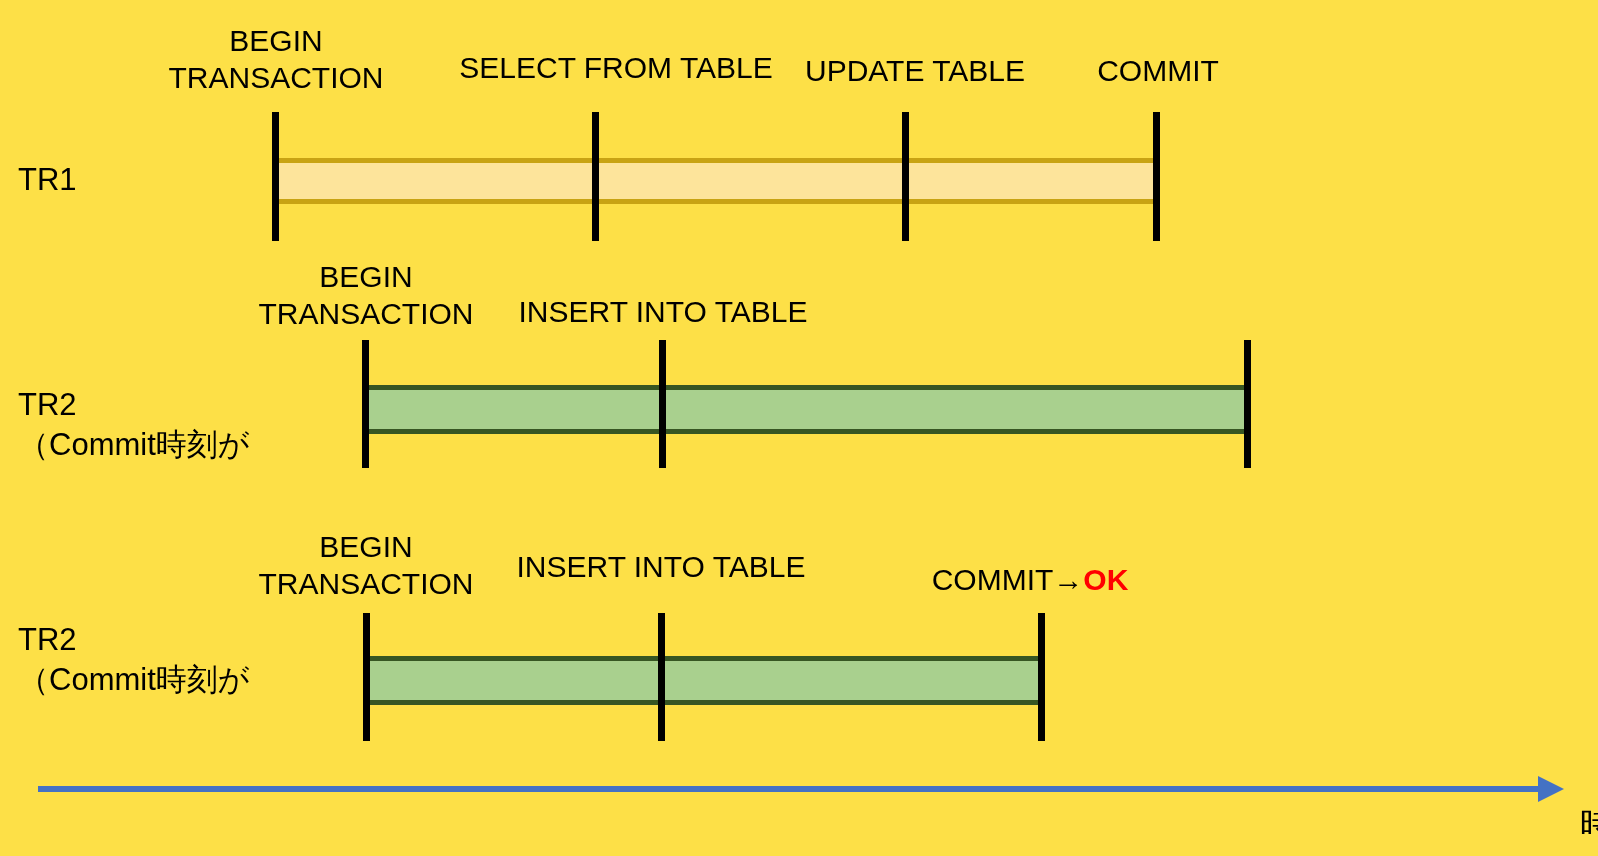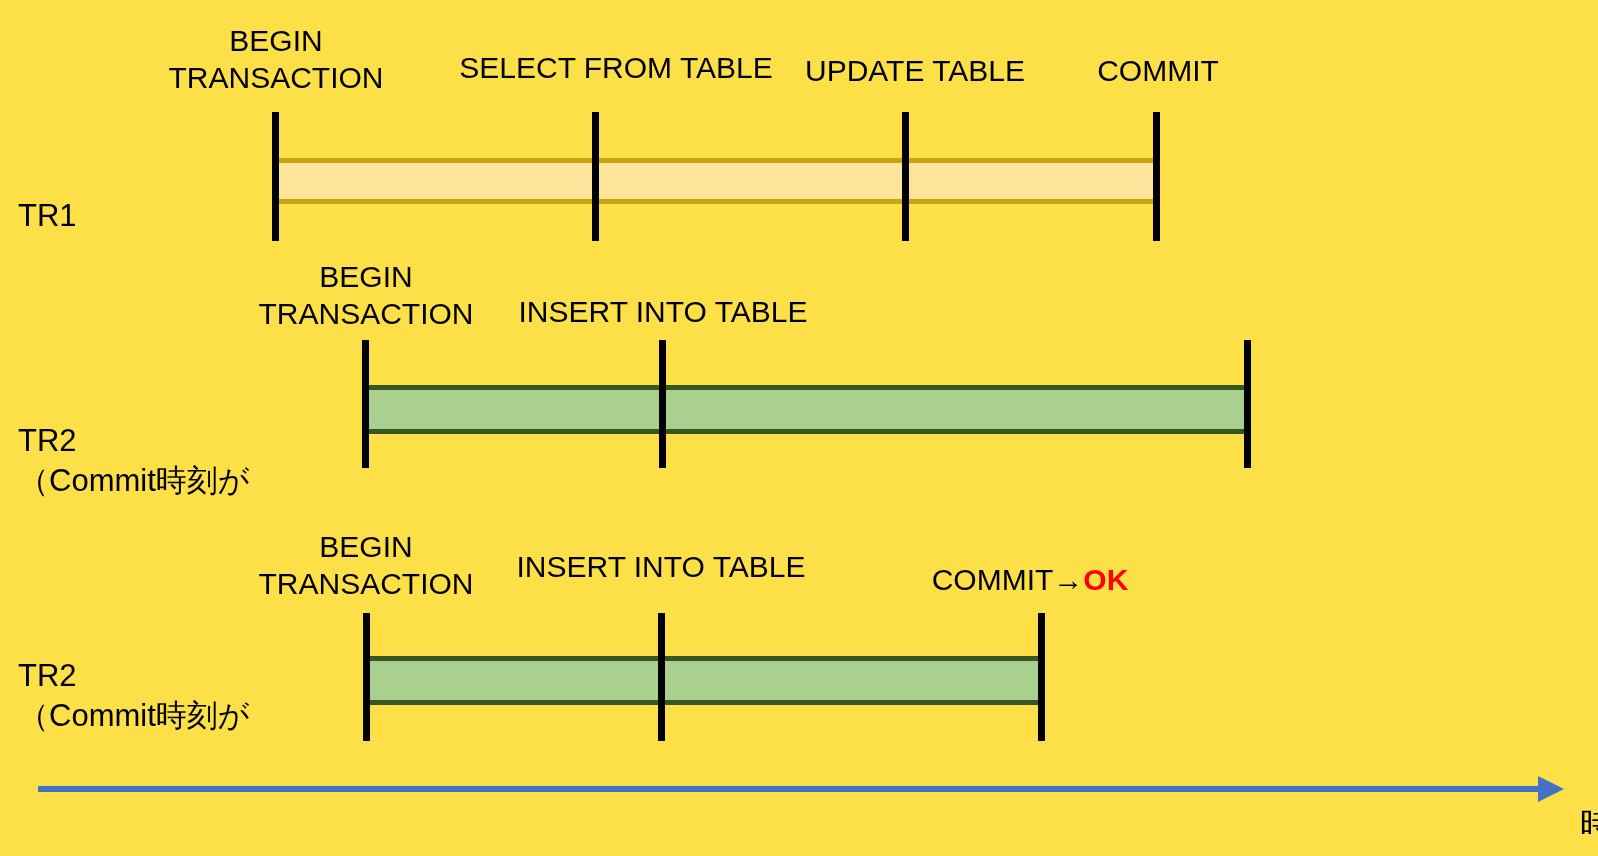--- a/index.html
+++ b/index.html
@@ -20,21 +20,20 @@
   }
 
   
   .row-label {
     position: absolute;
     font-size: 31px;
     line-height: 40px;
     color: #000000;
     white-space: nowrap;
     text-align: left;
-    margin-top: 36px;
   }
   .row-label .ln { display: block; }
   .row-label .ln.bold { font-weight: bold; }
 
   
   .event-label {
     position: absolute;
     font-size: 30px;
     line-height: 37px;
     color: #000000;

